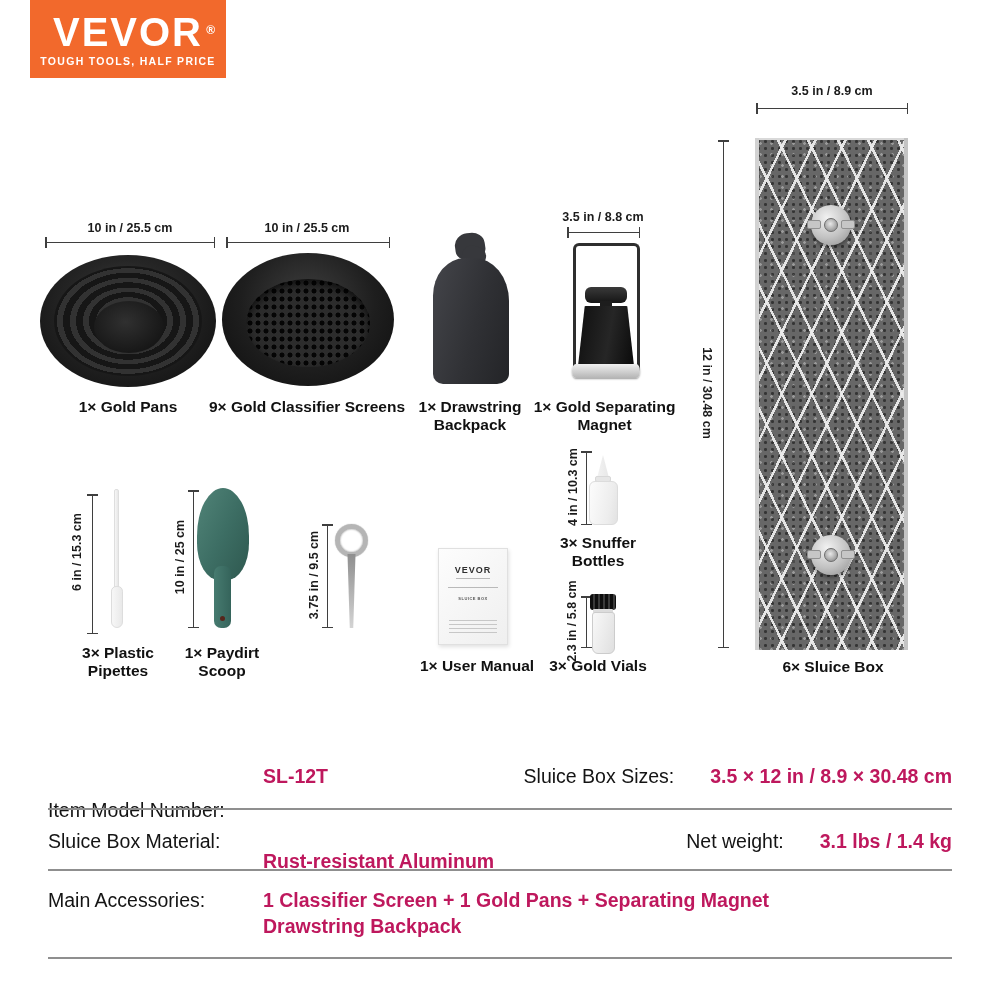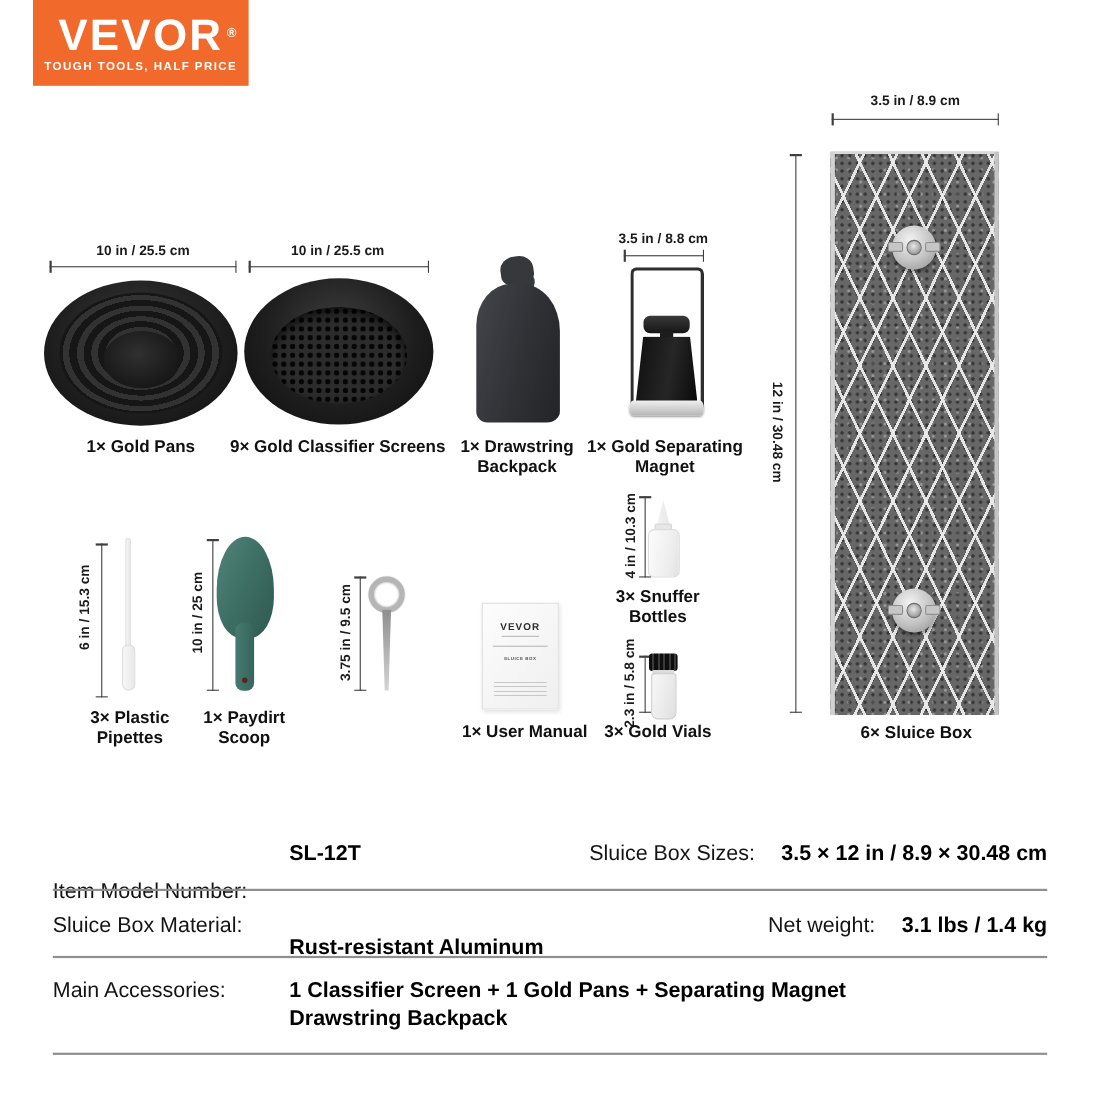--- a/index.html
+++ b/index.html
@@ -83,22 +83,22 @@
   .snf-cone { background:linear-gradient(90deg,#f6f6f6,#e4e4e4); clip-path:polygon(50% 0, 80% 100%, 20% 100%); }
   .snf-collar { background:#e6e6e6; border:1px solid #d8d8d8; border-radius:2px; }
   .snf-body { background:linear-gradient(100deg,#fcfcfc 0%, #ededed 70%, #e2e2e2 100%); border:1px solid #dcdcdc; border-radius:6px; }
   
   .vial-cap { background:repeating-linear-gradient(90deg,#0e0e0e 0 3px,#3a3a3a 3px 5px); border-radius:3px; }
   .vial-neck { background:#dcdcdc; border-radius:1px; }
   .vial-body { background:linear-gradient(105deg, rgba(248,248,248,.95), rgba(220,220,220,.9)); border:1px solid #cccccc; border-radius:3px 3px 6px 6px; }
 
   
   .spec-label { font-size:19.5px; font-weight:400; color:#141414; white-space:nowrap; }
-  .spec-value { font-size:19.5px; font-weight:bold; color:#000000; white-space:nowrap; }
-  .spec-right { display:flex; gap:24px; align-items:flex-end; }
+  .spec-value { font-size:19.5px; font-weight:bold; color:#be185d; white-space:nowrap; }
+  .spec-right { display:flex; gap:36px; align-items:flex-end; }
   .divider { height:1.5px; background:#8f8f8f; }
 </style>
 </head>
 <body>
 
 <div id="stage">
 
   <div class="abs logo" style="background-color: rgb(242, 105, 44);">
     <div class="logo-word">
       <span>VEVOR</span><span class="logo-reg">®</span>

